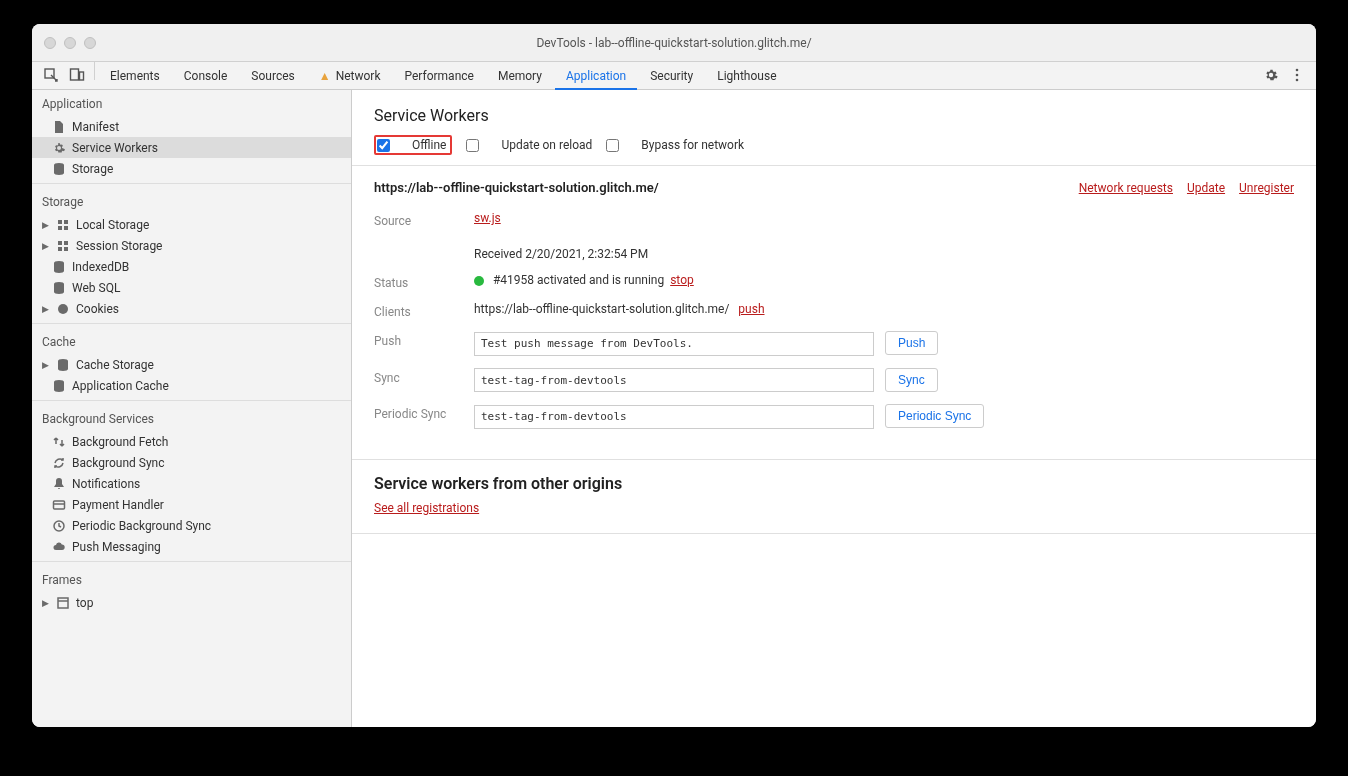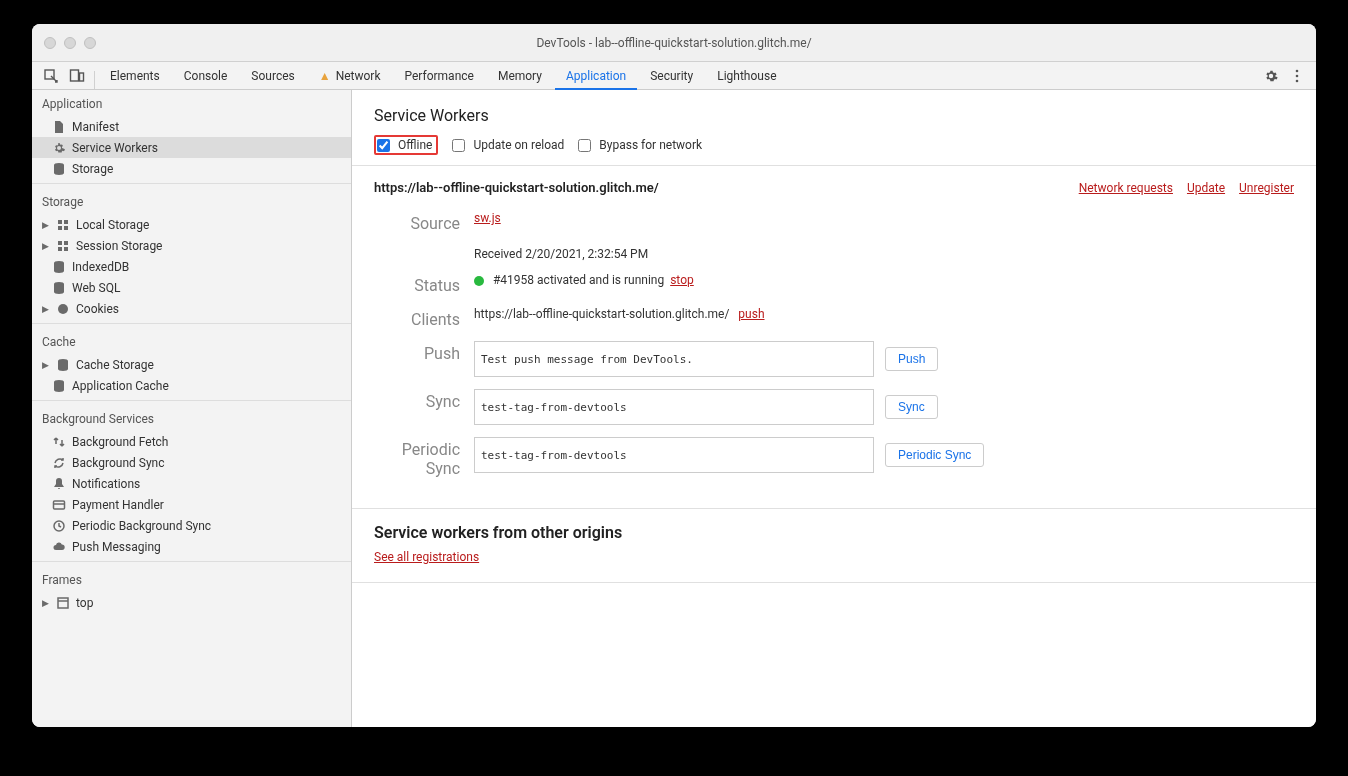--- a/index.html
+++ b/index.html
@@ -2,21 +2,21 @@
 <html><head>
 <meta charset="utf-8">
 <style>
   * { box-sizing: border-box; margin: 0; padding: 0; }
   body { background: #000; font-family: -apple-system, "Segoe UI", Roboto, "Helvetica Neue", Arial, sans-serif; font-size: 12px; color: #333; height: 776px; width: 1348px; display:flex; align-items:flex-start; justify-content:center; padding:24px; }
   .window { width: 1284px; height: 703px; background:#fff; border-radius:8px; overflow:hidden; box-shadow:0 10px 30px rgba(0,0,0,.6); display:flex; flex-direction:column; }
   .titlebar { height:38px; background:#f0f0f0; border-bottom:1px solid #d0d0d0; display:flex; align-items:center; position:relative; }
   .traffic { display:flex; gap:8px; margin-left:12px; }
   .tl { width:12px; height:12px; border-radius:50%; background:#d7d7d7; border:1px solid #c0c0c0; }
   .title { position:absolute; left:0; right:0; text-align:center; color:#555; font-size:12px; pointer-events:none; }
-  .tabbar { height:28px; background:#f3f3f3; border-bottom:1px solid #ccc; display:flex; align-items:flex-end; padding:0 6px; }
+  .tabbar { height:28px; background:#f3f3f3; border-bottom:1px solid #ccc; display:flex; align-items:flex-start; padding:0 6px; }
   .tabbar .ticon { width:26px; height:26px; display:flex; align-items:center; justify-content:center; color:#555; }
   .tabbar .ticon svg { width:16px; height:16px; }
   .tabbar .sep { width:1px; height:18px; background:#d0d0d0; margin:0 4px; }
   .tabs { display:flex; gap:2px; align-items:stretch; height:100%; }
   .tab { display:flex; align-items:center; padding:0 11px; color:#333; cursor:default; position:relative; }
   .tab.active { color:#1a73e8; }
   .tab.active::after { content:""; position:absolute; left:0; right:0; bottom:-1px; height:2px; background:#1a73e8; }
   .tab .warn { color:#e8a33d; margin-right:5px; }
   .tabbar-right { margin-left:auto; display:flex; align-items:center; }
   .body { flex:1; display:flex; min-height:0; }
@@ -25,33 +25,33 @@
   .side-item { height:21px; display:flex; align-items:center; padding-left:20px; gap:6px; color:#333; }
   .side-item.sel { background:#dcdcdc; }
   .side-item .tri { width:8px; color:#6a6a6a; font-size:9px; margin-left:-10px; }
   .side-sep { height:1px; background:#ddd; margin:4px 0; }
   .icon { width:14px; height:14px; display:inline-flex; align-items:center; justify-content:center; color:#6a6a6a; }
   .icon svg { width:14px; height:14px; }
   .main { flex:1; overflow:auto; background:#fff; }
   .panel-header { padding:16px 22px 10px; border-bottom:1px solid #e0e0e0; }
   .panel-title { font-size:16px; color:#222; margin-bottom:10px; }
   .checkrow { display:flex; gap:14px; align-items:center; }
-  .chk { display:flex; align-items:center; gap:8px; font-size:12px; color:#333; }
+  .chk { display:flex; align-items:center; gap:22px; font-size:12px; color:#333; }
   .chk.highlight { border:2px solid #e53935; padding:1px 4px 1px 1px; border-radius:2px; }
   .chk input { width:13px; height:13px; accent-color:#1a73e8; }
   .section { padding:14px 22px 18px; border-bottom:1px solid #e0e0e0; }
   .origin-row { display:flex; align-items:center; justify-content:space-between; margin-bottom:16px; }
   .origin { font-weight:600; font-size:13px; color:#222; }
   .links { display:flex; gap:14px; }
   a.link { color:#b91c1c; text-decoration:underline; font-size:12px; }
   .kv { display:flex; align-items:flex-start; margin-bottom:12px; }
-  .kv .k { width:100px; text-align:right; color:#888; padding-right:14px; font-size:16px; padding-top:3px; }
+  .kv .k { width:100px; color:#888; padding-right:14px; font-size:12px; padding-top:3px; }
   .kv .v { flex:1; font-size:12px; color:#333; }
   .status-dot { display:inline-block; width:10px; height:10px; background:#29b93f; border-radius:50%; margin-right:6px; vertical-align:middle; }
-  .txtfield { width:400px; height:36px; border:1px solid #ccc; padding:2px 6px; font-family:ui-monospace, Menlo, Consolas, monospace; font-size:11px; background:#fff; color:#333; }
+  .txtfield { width:400px; height:24px; border:1px solid #ccc; padding:2px 6px; font-family:ui-monospace, Menlo, Consolas, monospace; font-size:11px; background:#fff; color:#333; }
   .btn { height:24px; padding:0 12px; border:1px solid #ccc; background:#fff; color:#1a73e8; border-radius:3px; font-size:12px; margin-left:8px; }
   .section2 { padding:14px 22px 18px; border-bottom:1px solid #e0e0e0; }
   .section2 .hdr { font-weight:600; font-size:16px; color:#222; margin-bottom:8px; }
   .received { color:#333; margin-top:22px; }
 </style>
 </head>
 <body>
 
 <div class="window">
 

